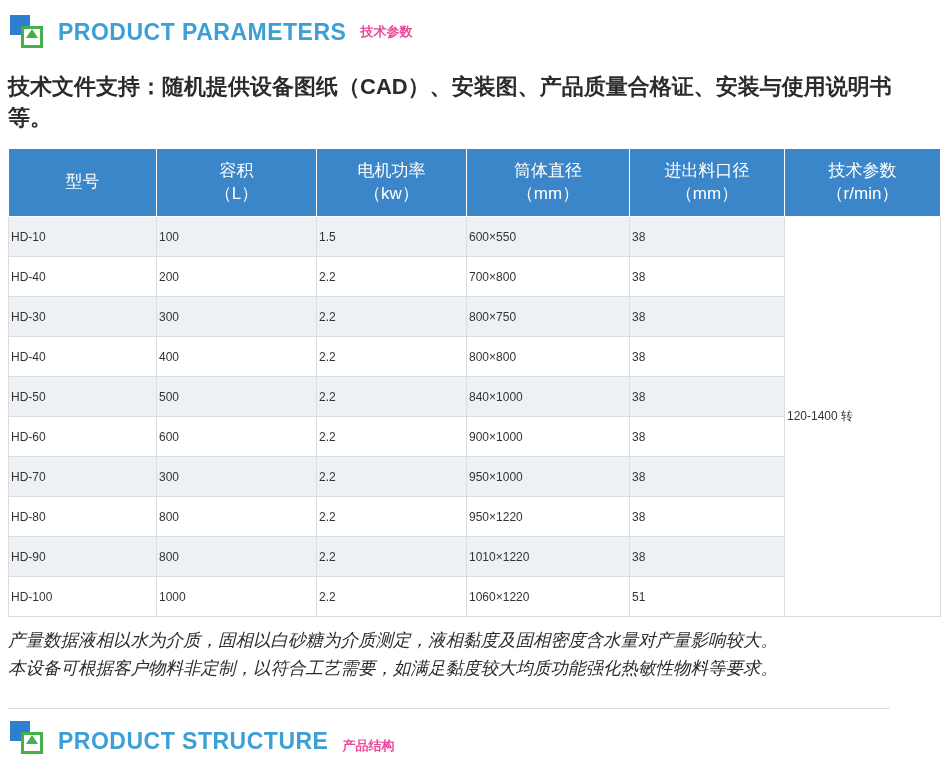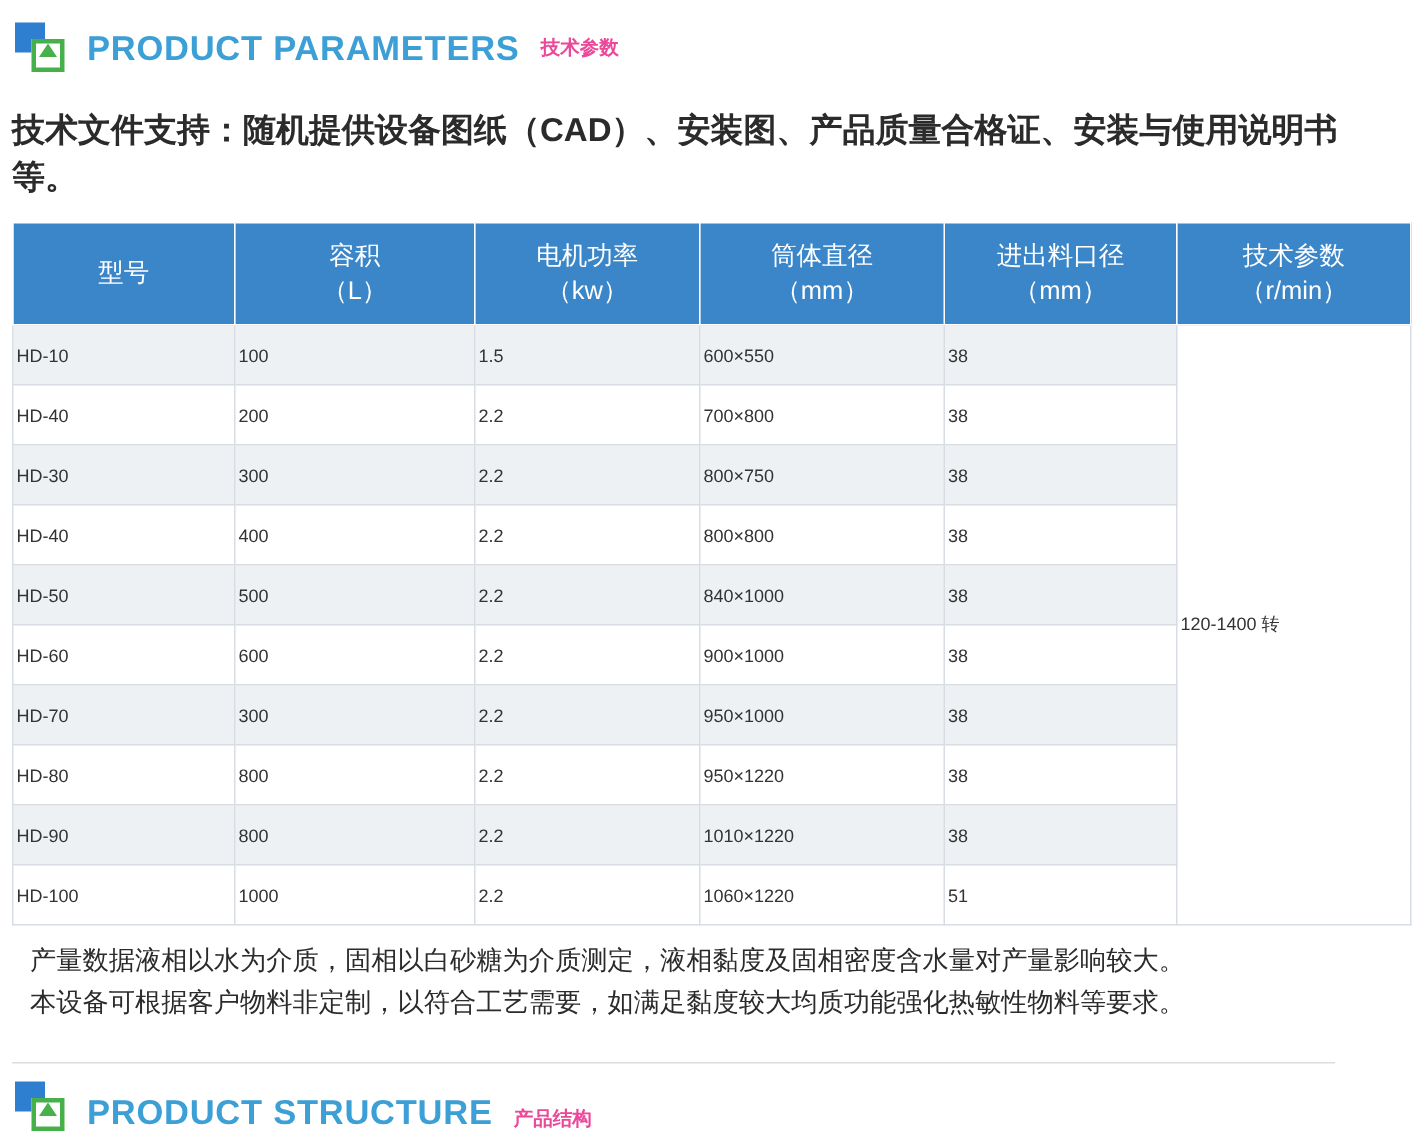--- a/index.html
+++ b/index.html
@@ -118,24 +118,25 @@
   }
   col.c1 { width: 148px; }
   col.c2 { width: 160px; }
   col.c3 { width: 150px; }
   col.c4 { width: 163px; }
   col.c5 { width: 155px; }
   col.c6 { width: 156px; }
 
   
   .footnote {
-    padding: 10px 0 0 20px;
+    padding: 10px 0 0 8px;
     font-size: 17.5px;
     line-height: 1.55;
     color: #2b2b2b;
+    font-style: italic;
   }
 
   
   .divider {
     margin: 26px 8px 0 8px;
     height: 1px;
     background: #d9dee3;
   }
   .bottom-head {
     padding-top: 14px;

